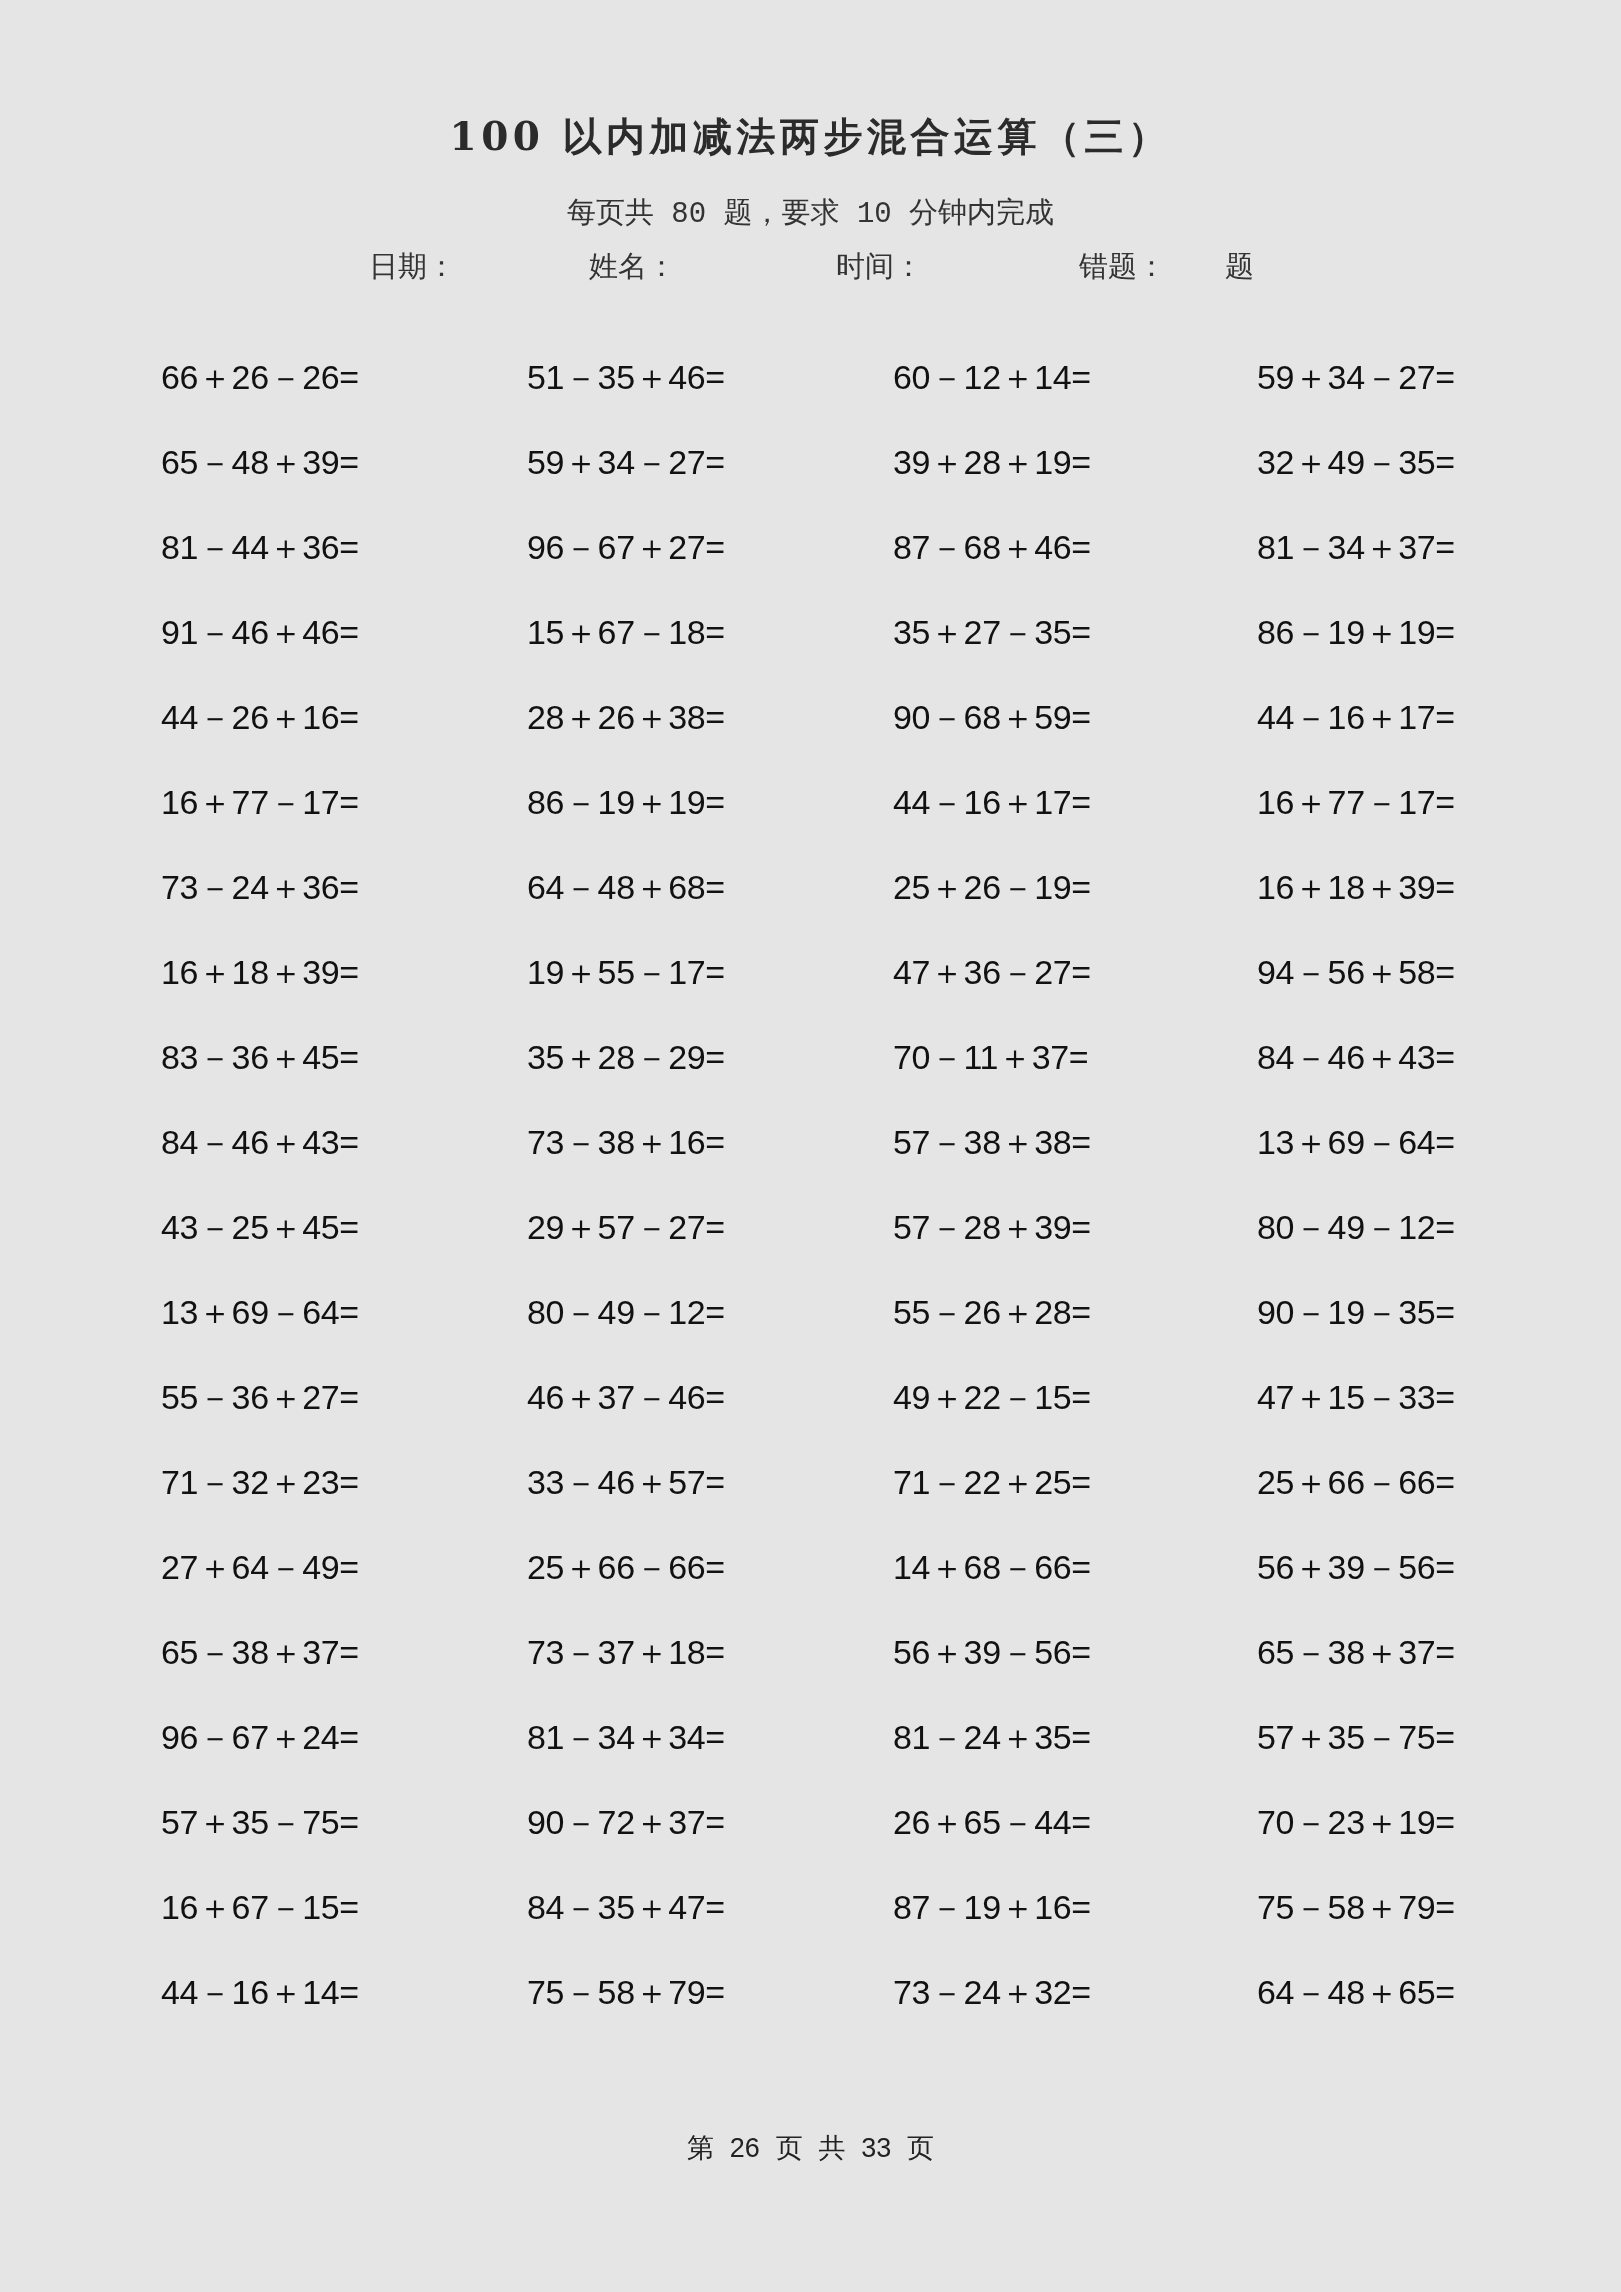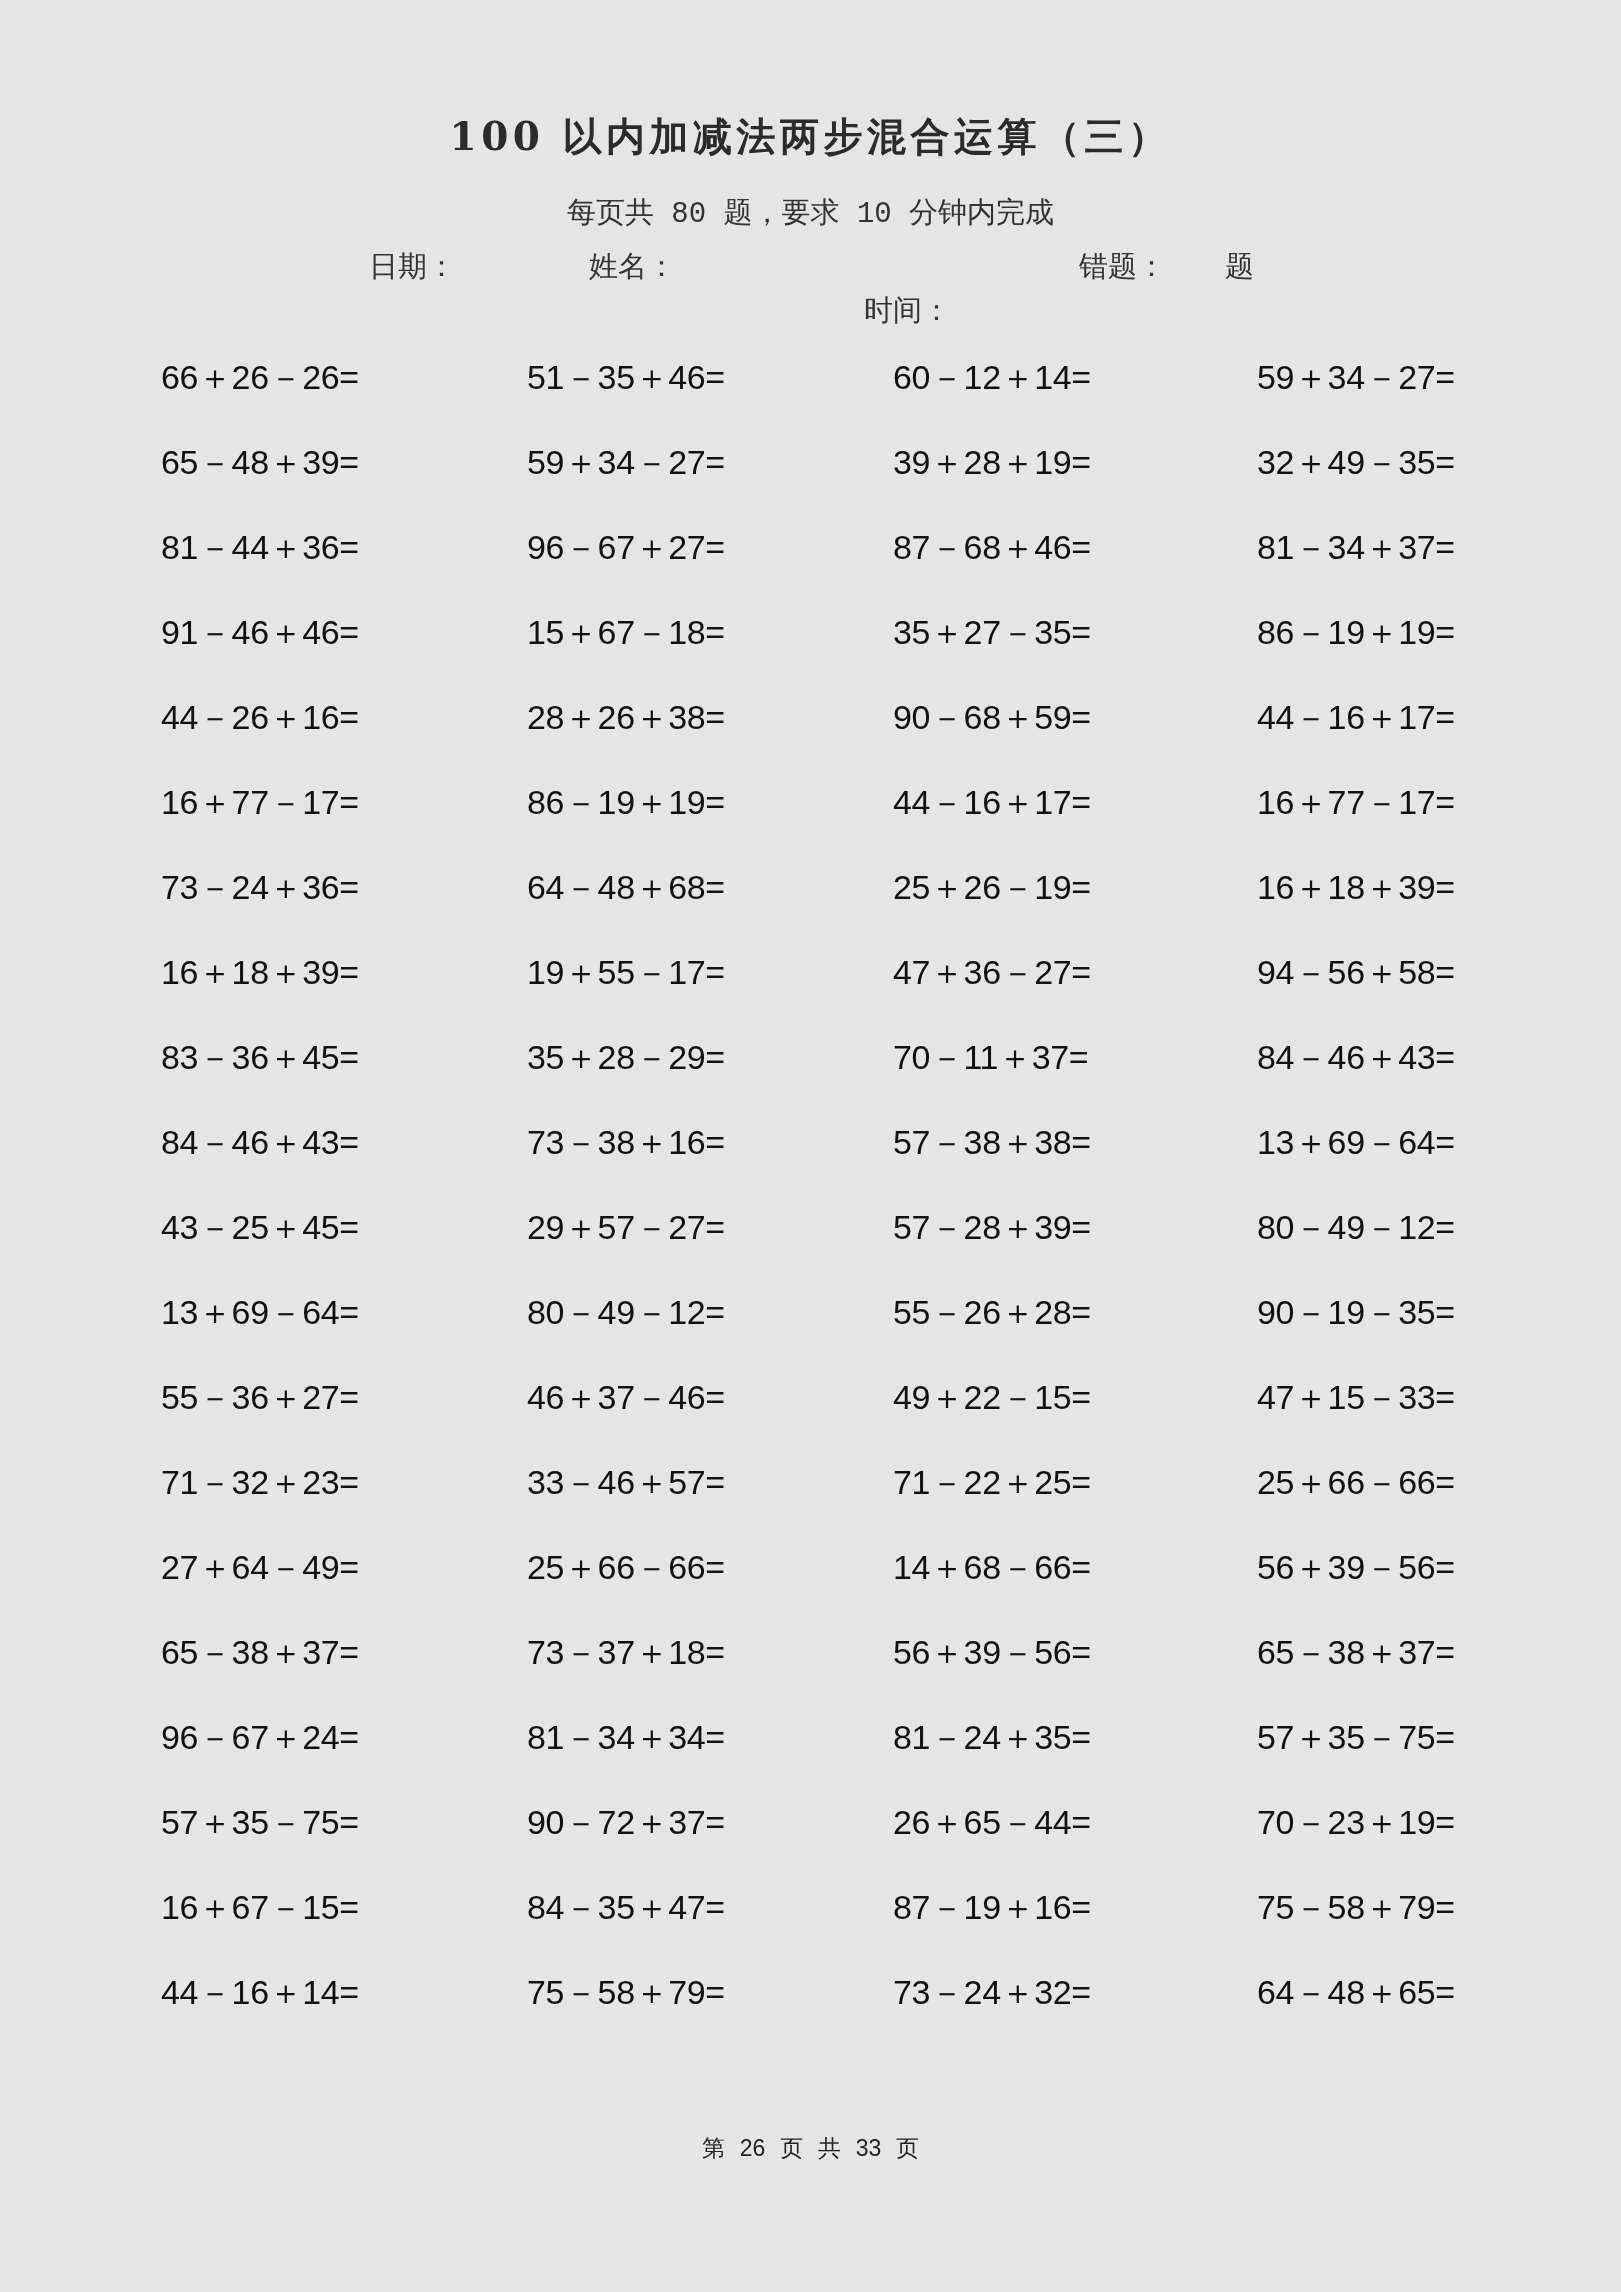--- a/index.html
+++ b/index.html
@@ -54,21 +54,21 @@
     line-height: 39px;
     text-align: center;
   }
   .info-field {
     position: absolute;
     top: 0;
     white-space: nowrap;
   }
   .info-date   { left: 369px; }
   .info-name   { left: 589px; }
-  .info-time   { left: 864px; margin-top: 44px; }
+  .info-time   { left: 836px; }
   .info-errors { left: 1079px; }
   .info-unit   { left: 1225px; }
 
   .grid {
     position: absolute;
     top: 355px;
     left: 0;
     width: 1621px;
   }
   .row {
@@ -90,21 +90,21 @@
   .col-1 { left: 527px; }
   .col-2 { left: 893px; }
   .col-3 { left: 1257px; }
 
   .footer {
     position: absolute;
     left: 0; right: 0;
     top: 2130px;
     text-align: center;
     font-family: "Liberation Serif", "DejaVu Serif", serif;
-    font-size: 23px;
+    font-size: 27px;
     color: #222222;
     line-height: 36px;
     word-spacing: 9px;
   }
   .footer .num {
     font-family: "Liberation Sans", "DejaVu Sans", sans-serif;
   }
 </style>
 </head>
 <body>

